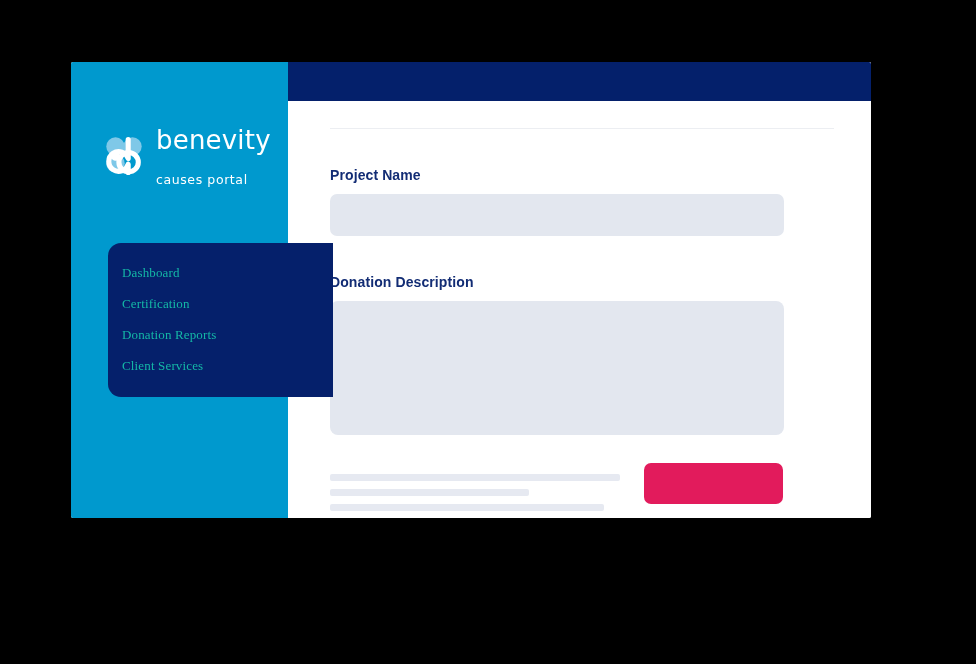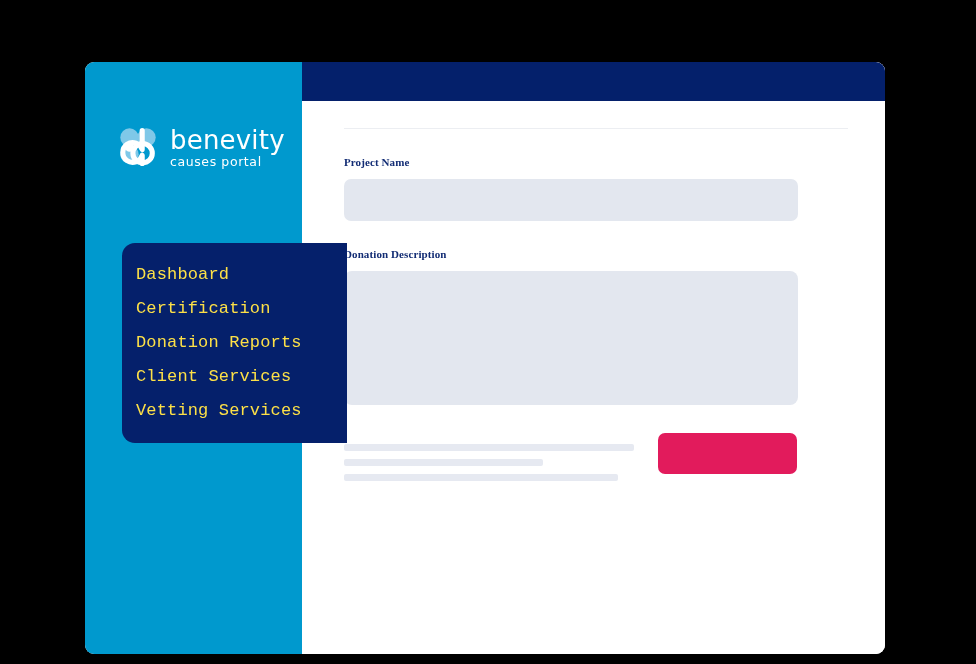--- a/index.html
+++ b/index.html
@@ -15,26 +15,26 @@
   #stage {
     position: relative;
     width: 976px;
     height: 664px;
     background: #000000;
   }
 
   
   .app-card {
     position: absolute;
-    left: 85px;
+    left: 71px;
     top: 62px;
     width: 800px;
-    height: 592px;
+    height: 456px;
     background: #ffffff;
-    border-radius: 9px;
+    border-radius: 2px;
     overflow: hidden;
     display: flex;
   }
 
   
   .sidebar {
     position: relative;
     width: 217px;
     height: 100%;
     background: #0099CE;
@@ -71,41 +71,41 @@
     color: #ffffff;
     letter-spacing: 0.2px;
   }
 
   .logo-sub {
     font-family: "DejaVu Sans", sans-serif;
     font-size: 12.5px;
     font-weight: 400;
     color: #ffffff;
     letter-spacing: 0.6px;
-    margin-top: 3px;
+    margin-top: 21px;
   }
 
   
   .nav-panel {
     position: absolute;
     left: 37px;
     top: 181px;
     width: 225px;
     padding: 14px 0 16px 0;
     background: #05206B;
     border-radius: 13px 0 0 13px;
     z-index: 3;
   }
 
   .nav-item {
     display: block;
     padding: 7.5px 0 7.5px 14px;
-    font-family: Liberation Mono, monospace;
-    font-size: 17px;
-    color: #fde047;
+    font-family: Liberation Serif, serif;
+    font-size: 13px;
+    color: #14b8a6;
     letter-spacing: 0.15px;
     white-space: nowrap;
     cursor: pointer;
   }
 
   
   .main {
     position: relative;
     flex: 1 1 auto;
     height: 100%;
@@ -139,26 +139,26 @@
     margin-top: 70px;
   }
 
   .divider {
     height: 1px;
     background: #eceef2;
     margin-top: 27px;
   }
 
   .field-label {
-    font-family: Liberation Serif, serif;
-    font-size: 11px;
+    font-family: Liberation Sans, sans-serif;
+    font-size: 14px;
     font-weight: bold;
     color: #122C74;
     letter-spacing: 0.1px;
-    margin-top: 27px;
+    margin-top: 38px;
   }
 
   .input-box {
     height: 42px;
     background: #E3E7EF;
     border-radius: 7px;
     border: none;
     width: 454px;
     margin-top: 11px;
     display: block;
@@ -231,21 +231,20 @@
           <span class="logo-word">benevity</span>
           <span class="logo-sub">causes portal</span>
         </div>
       </div>
 
       <nav class="nav-panel">
         <a class="nav-item">Dashboard</a>
         <a class="nav-item">Certification</a>
         <a class="nav-item">Donation Reports</a>
         <a class="nav-item">Client Services</a>
-        <a class="nav-item">Vetting Services</a>
       </nav>
 
     </div>
 
     <div class="main">
 
       <div class="topbar">
         <span></span>
       </div>
 

